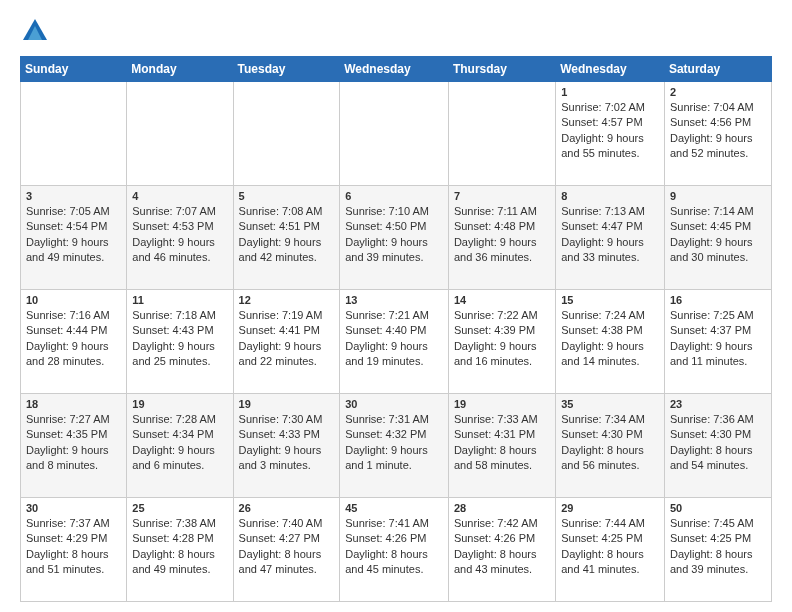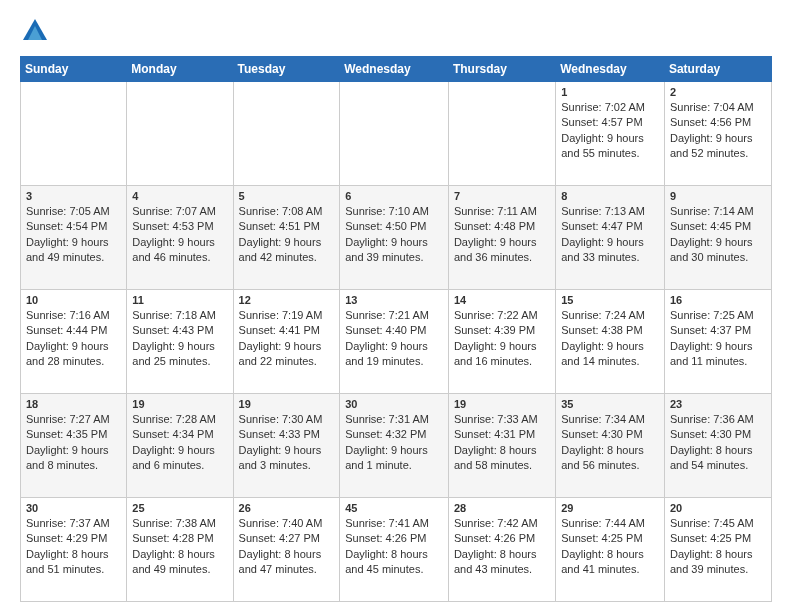--- a/index.html
+++ b/index.html
@@ -259,19 +259,19 @@
           </td>
           <td>
             <span class="day-num">28</span>
             <div class="day-info">Sunrise: 7:42 AM<br>Sunset: 4:26 PM<br>Daylight: 8 hours and 43 minutes.</div>
           </td>
           <td>
             <span class="day-num">29</span>
             <div class="day-info">Sunrise: 7:44 AM<br>Sunset: 4:25 PM<br>Daylight: 8 hours and 41 minutes.</div>
           </td>
           <td>
-            <span class="day-num">20</span>
+            <span class="day-num">50</span>
             <div class="day-info">Sunrise: 7:45 AM<br>Sunset: 4:25 PM<br>Daylight: 8 hours and 39 minutes.</div>
           </td>
         </tr>
       </tbody>
   </table>
 </div>
 
 </body></html>

